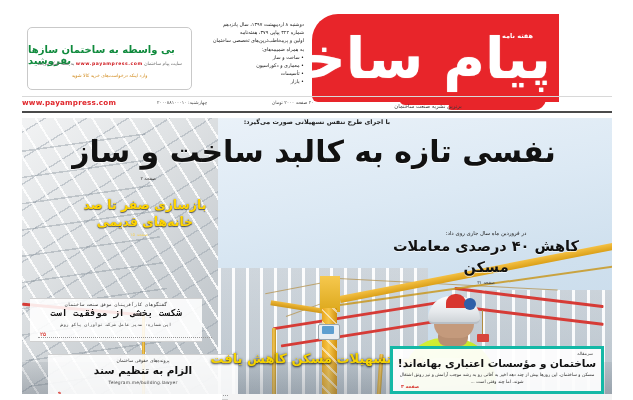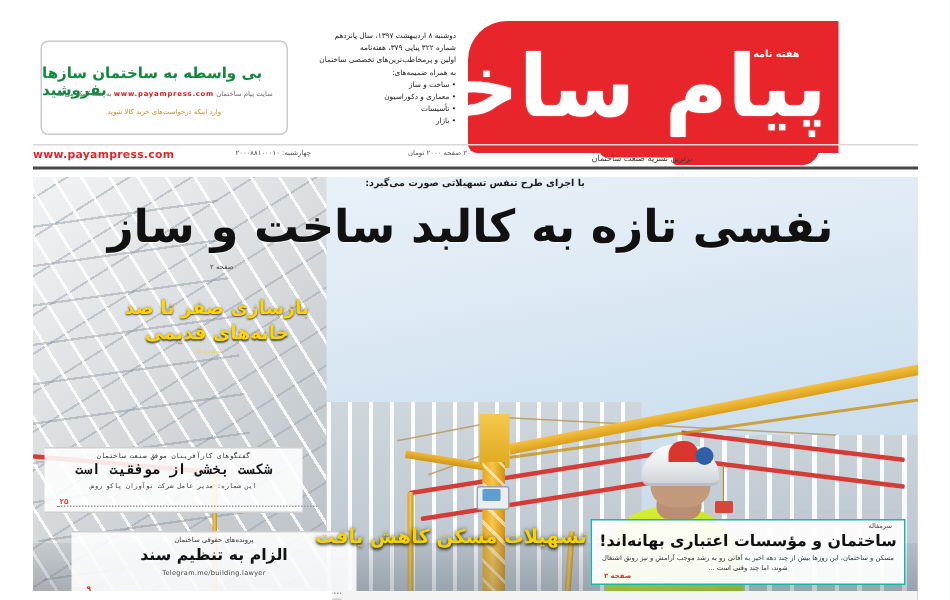--- a/index.html
+++ b/index.html
@@ -296,21 +296,21 @@
   .teaser-bottom{
     position:absolute;right:180px;top:233px;width:230px;text-align:center;
     color:#f5d200;font-size:13px;font-weight:bold;letter-spacing:-.3px;
     text-shadow:0 1px 2px rgba(0,0,0,.7),0 0 3px rgba(0,0,0,.5);
     white-space:nowrap;
   }
 
   
   #card-editorial{
     position:absolute;right:8px;top:228px;width:208px;height:42px;
-    background:rgba(255,255,255,.93);border:1px solid #14b8a6;text-decoration:underline;
+    background:rgba(255,255,255,.93);border:3px solid #14b8a6;text-decoration:underline;
   }
   #card-editorial .e-tag{
     position:absolute;right:8px;top:2px;color:#444;font-size:4.4px;
   }
   #card-editorial .e-head{
     position:absolute;left:0;right:0;top:8px;text-align:center;
     color:#111;font-size:10.5px;font-weight:bold;letter-spacing:-.3px;
   }
   #card-editorial .e-body{
     position:absolute;left:6px;right:6px;top:23px;text-align:center;
@@ -426,20 +426,25 @@
 
     <div class="card" id="card-deed">
       <div class="c-kick">پرونده‌های حقوقی ساختمان</div>
       <div class="c-head">الزام به تنظیم سند</div>
       <div class="c-sub">Telegram.me/building.lawyer</div>
       <div class="dots">
         <span class="dot-pg pg-red">۹</span>
       </div>
     </div>
 
+    <div class="teaser-right">
+      <div class="tr-kick">در فروردین ماه سال جاری روی داد:</div>
+      <div class="tr-head">کاهش ۴۰ درصدی معاملات مسکن</div>
+      <div class="tr-pg">صفحه ۳۱</div>
+    </div>
 
     <div class="teaser-bottom">سود تسهیلات مسکن کاهش یافت</div>
 
     <div id="card-editorial">
       <div class="e-tag">سرمقاله</div>
       <div class="e-head">ساختمان و مؤسسات اعتباری بهانه‌اند!</div>
       <div class="e-body">
         <span>مسکن و ساختمان، این روزها بیش از چند دهه اخیر به آفاتی رو به رشد موجب</span>
         <span>آرامش و نیز رونق اشتغال شوند، اما چند وقتی است ...</span>
       </div>

